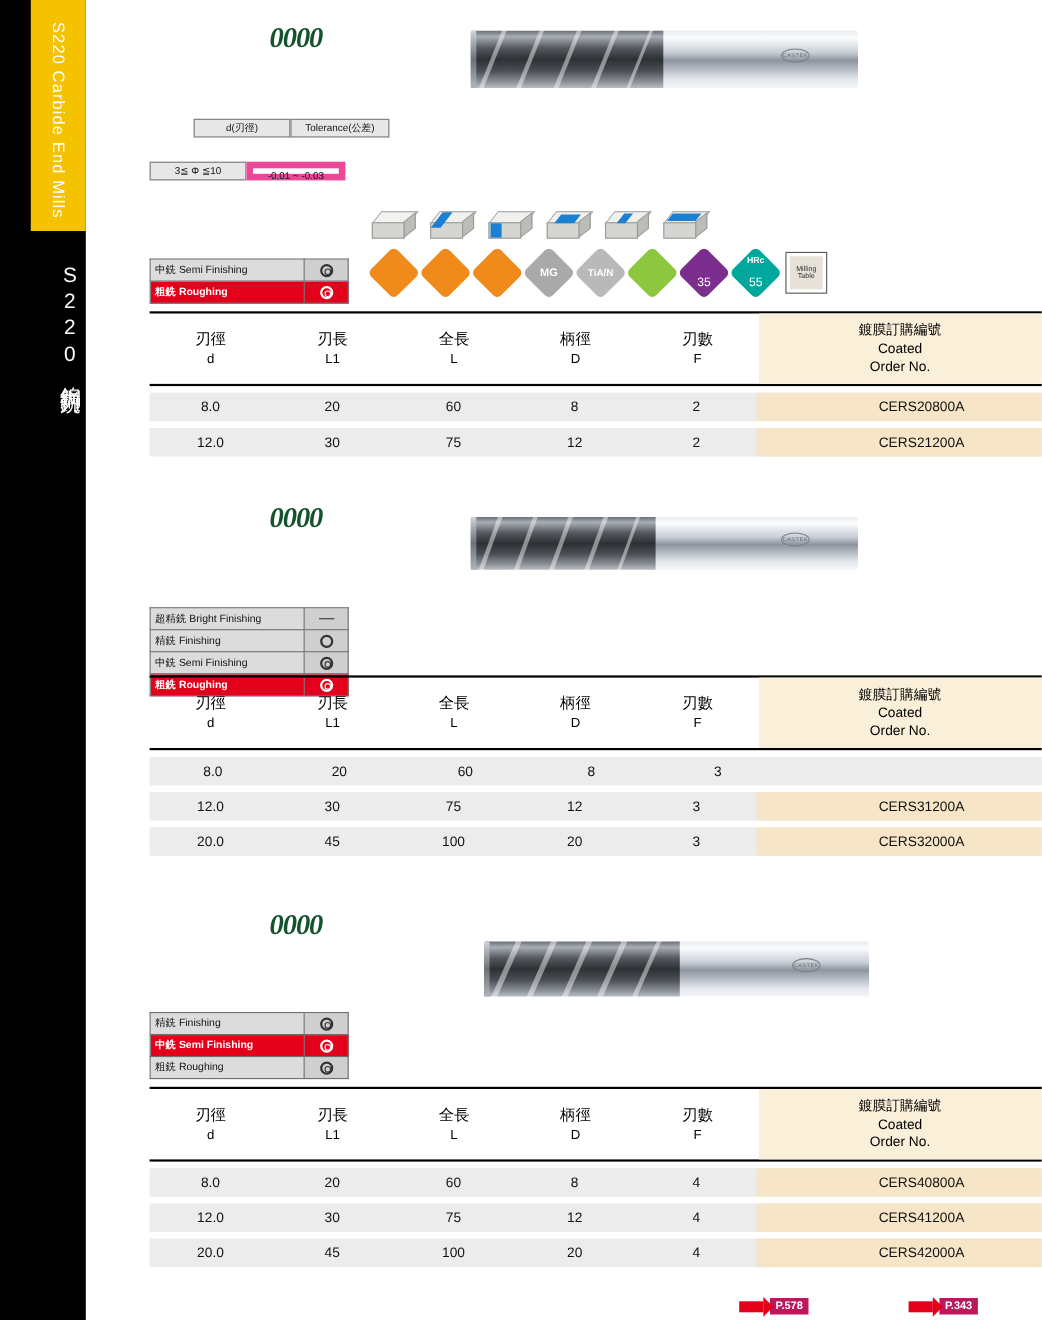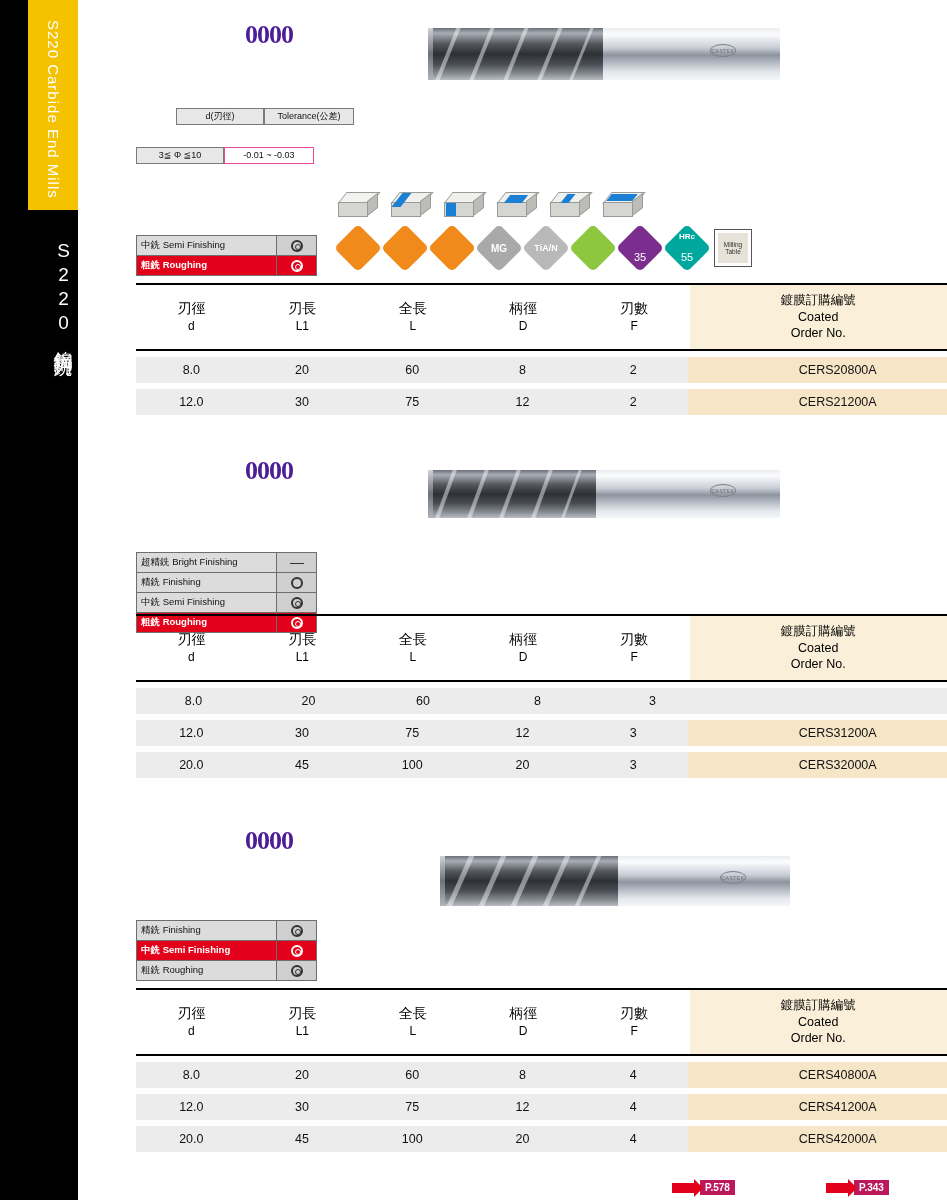--- a/index.html
+++ b/index.html
@@ -51,22 +51,23 @@
     font-size: 19px;
     letter-spacing: 3px;
   }
 
   
   .flutes {
     position: absolute;
     font-size: 26px;
     font-weight: bold;
     letter-spacing: -1px;
-    color: #4c1d95;
+    color: #14532d;
     font-family: "Liberation Serif", serif;
+    font-style: italic;
   }
 
   
   .tool-photo {
     position: absolute;
     border: 0;
     background: #ffffff;
   }
   .tool-photo .shank {
     position: absolute;
@@ -129,21 +130,21 @@
     border: 1px solid #7a7a7a;
     background: #e7e7e7;
     font-size: 9px;
     color: #111;
     height: 17px;
     line-height: 15px;
     text-align: center;
   }
   .tol-cell.w1 { width: 88px; }
   .tol-cell.w2 { width: 90px; }
-  .tol-cell.plain { background: #ffffff; border: 1px solid #ec4899; }
+  .tol-cell.plain { background: #ffffff; border: 6px solid #ec4899; }
 
   
   .fin-table { position: absolute; border-collapse: collapse; }
   .fin-table td {
     border: 1px solid #6e6e6e;
     font-size: 9.5px;
     height: 20px;
     padding: 0 4px;
     color: #111;
     background: #dcdcdc;

